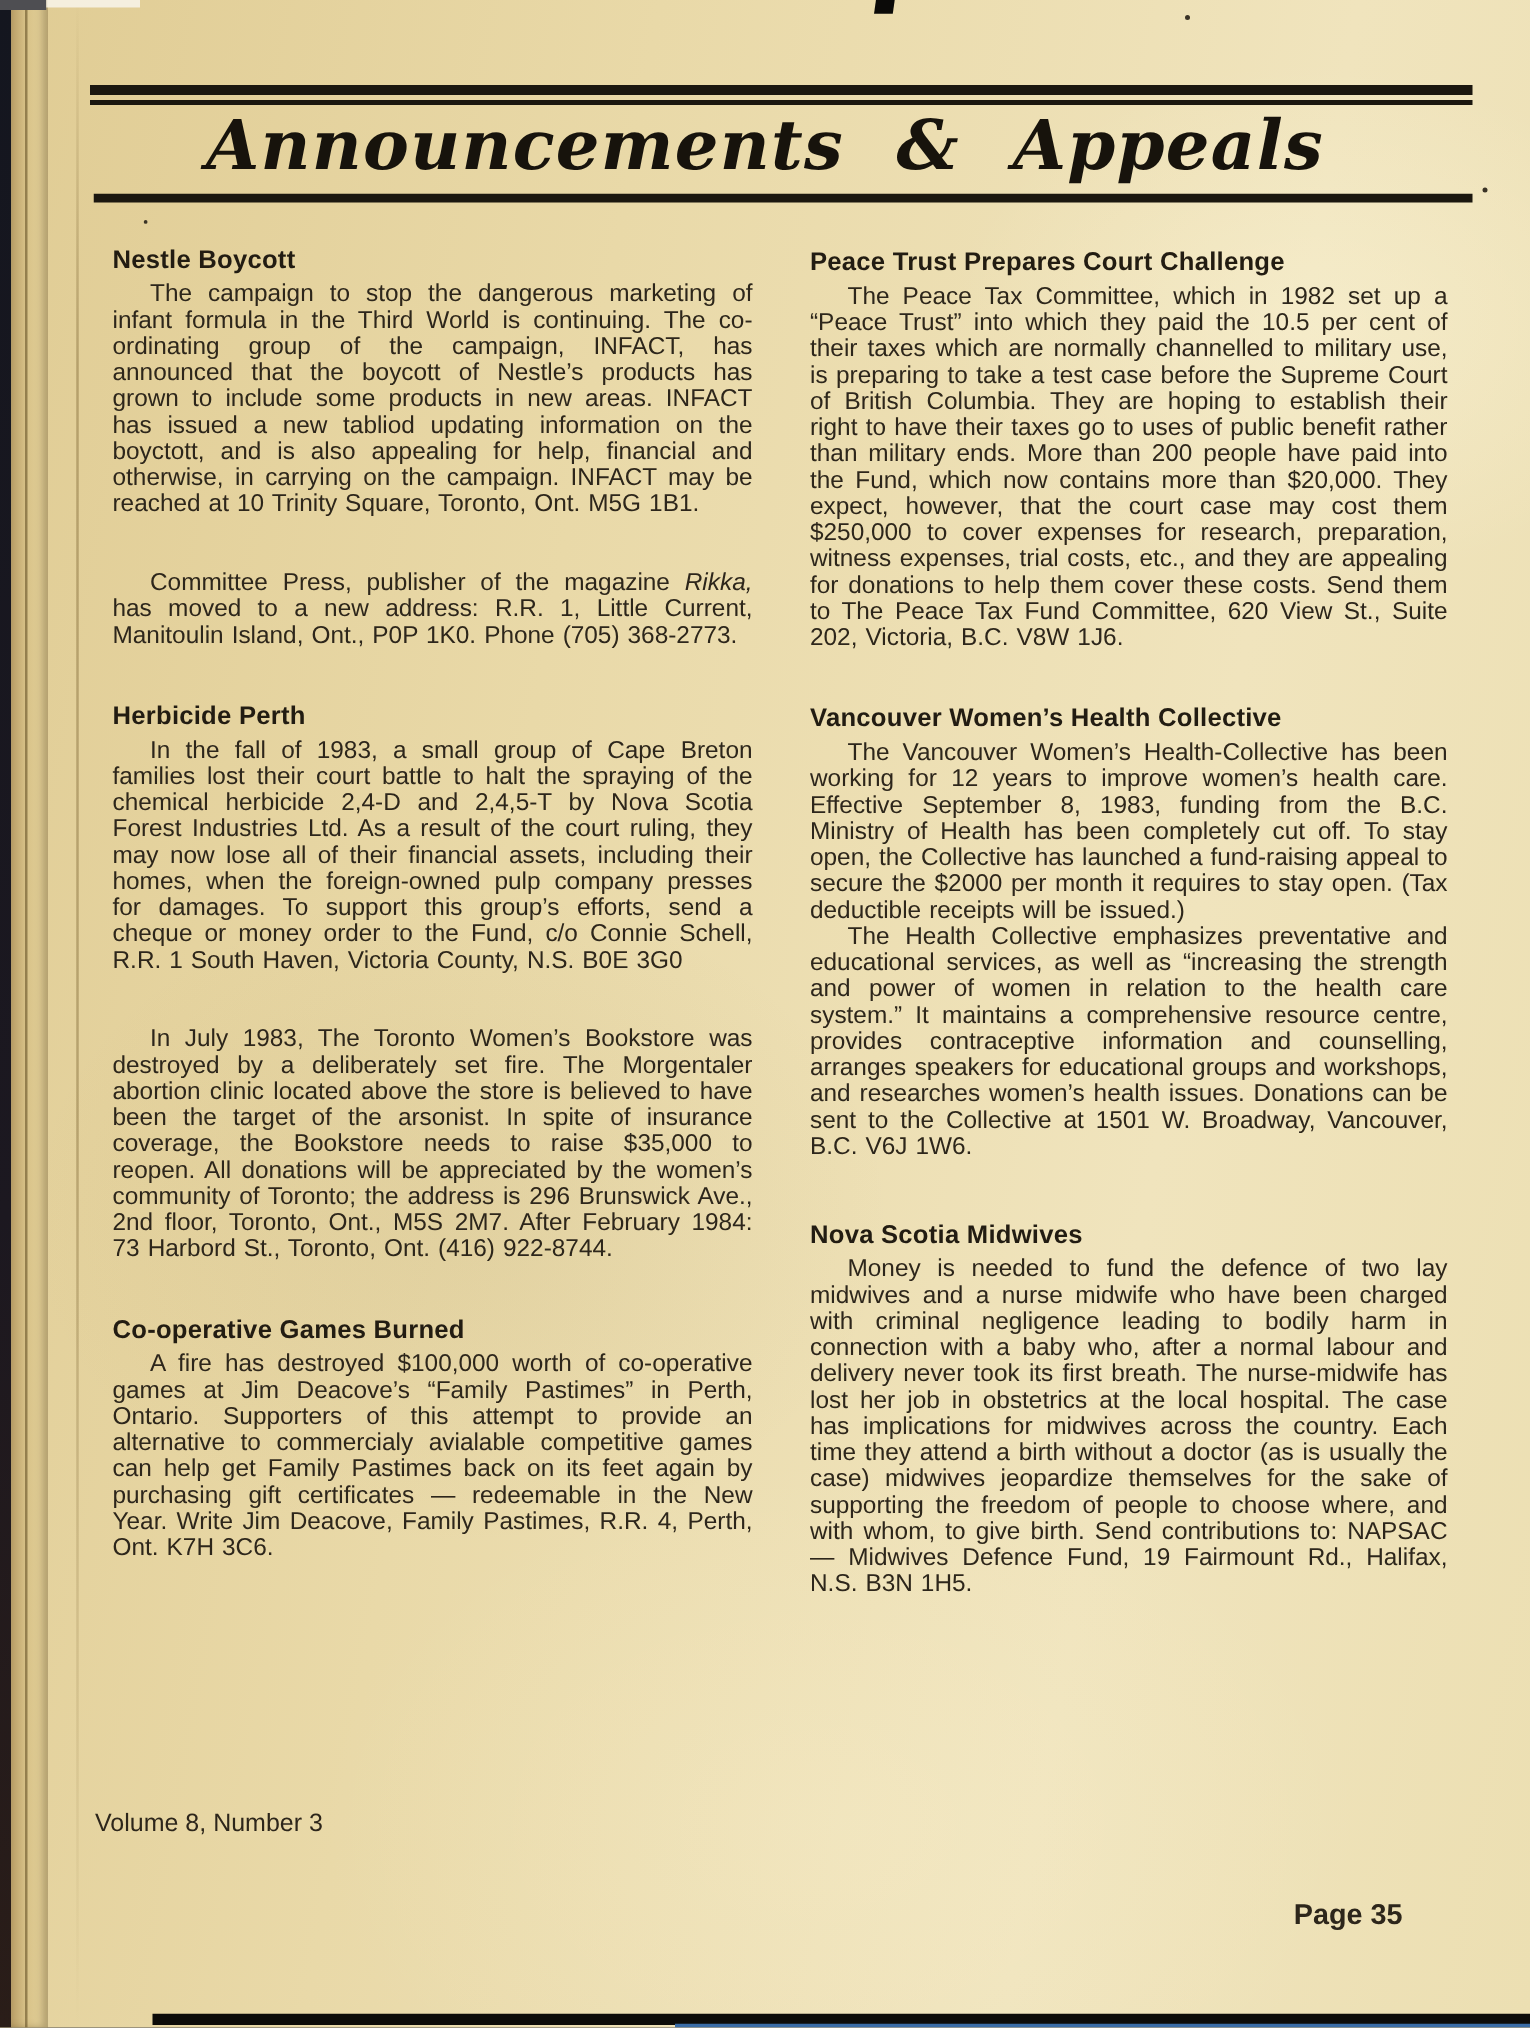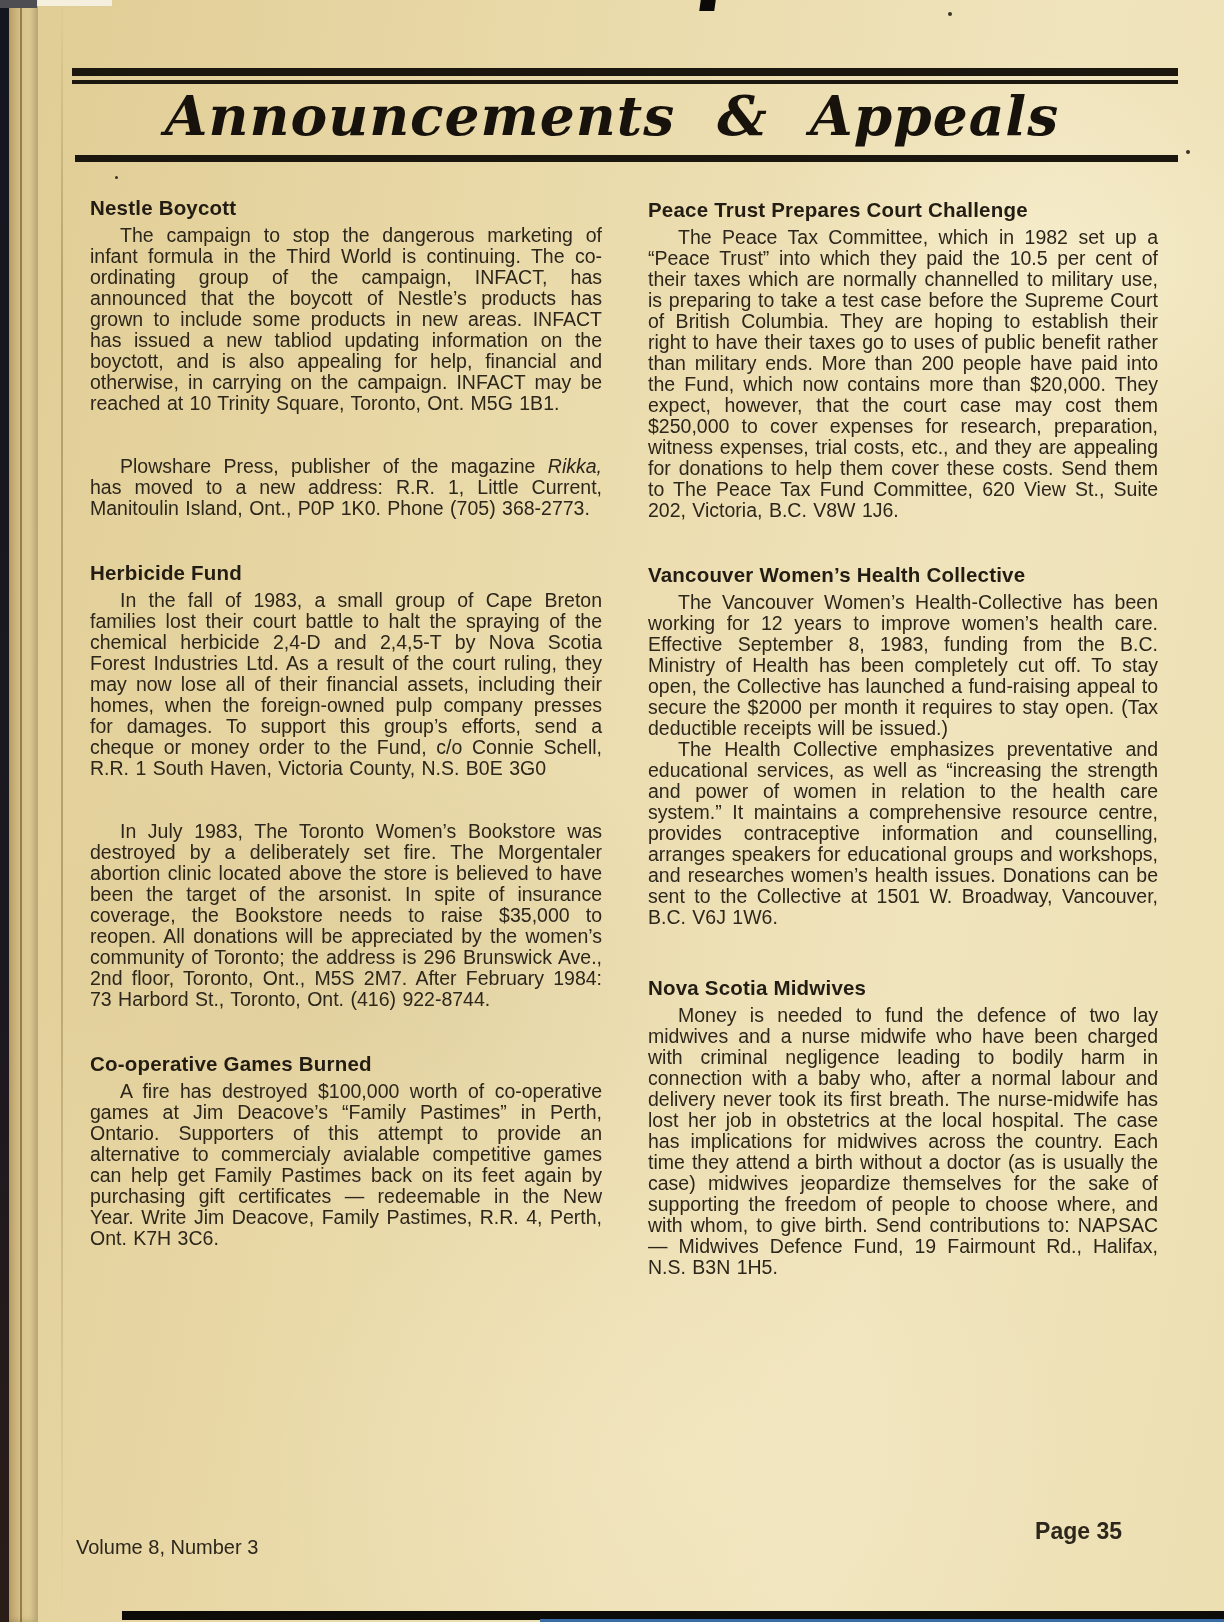--- a/index.html
+++ b/index.html
@@ -44,21 +44,21 @@
   .col-left{left:76px;margin-left:14px;}
   .col-right{left:648px;top:198px;width:510px;}
   .sec{margin:0 0 42px 0;}
   .sec h3{font-size:20.5px;line-height:24px;margin:0 0 5px 0;color:#221c12;letter-spacing:.2px;}
   .sec p{font-size:19.5px;line-height:21px;margin:0;text-indent:30px;word-spacing:1px;}
   .gap-lg{}
   .gap-md{margin-bottom:48px;}
   .sec .ital{font-style:italic;}
 
   
-  .footer-left{position:absolute;left:76px;top:1536px;font-size:20px;}
+  .footer-left{position:absolute;left:76px;top:1448px;font-size:20px;}
   .footer-right{position:absolute;right:102px;top:1518px;font-size:23px;font-weight:bold;}
   .bottom-bar{position:absolute;left:122px;right:0;top:1611px;height:9px;background:#0d0c09;}
   .bottom-blue{position:absolute;left:540px;right:0;top:1619px;height:3px;background:#3a6ca6;}
 </style>
 </head>
 <body>
 
 <div class="page">
 
   <div class="spine"></div>
@@ -76,24 +76,24 @@
   <div class="rule rule-b"></div>
   <h1 class="title">Announcements &amp; Appeals</h1>
   <div class="rule rule-c"></div>
 
   <div class="col col-left">
     <div class="sec">
       <h3>Nestle Boycott</h3>
       <p>The campaign to stop the dangerous marketing of infant formula in the Third World is continuing. The co-ordinating group of the campaign, INFACT, has announced that the boycott of Nestle’s products has grown to include some products in new areas. INFACT has issued a new tabliod updating information on the boyctott, and is also appealing for help, financial and otherwise, in carrying on the campaign. INFACT may be reached at 10 Trinity Square, Toronto, Ont. M5G 1B1.</p>
     </div>
     <div class="sec">
-      <p><span>Plowshare Press, publisher of the magazine </span><span class="ital">Rikka,</span><span> has moved to a new address: R.R. 1, Little Current, Manitoulin Island, Ont., P0P 1K0. Phone (705) 368-2773.</span></p>
+      <p><span>Committee Press, publisher of the magazine </span><span class="ital">Rikka,</span><span> has moved to a new address: R.R. 1, Little Current, Manitoulin Island, Ont., P0P 1K0. Phone (705) 368-2773.</span></p>
     </div>
     <div class="sec">
-      <h3>Herbicide Fund</h3>
+      <h3>Herbicide Perth</h3>
       <p>In the fall of 1983, a small group of Cape Breton families lost their court battle to halt the spraying of the chemical herbicide 2,4-D and 2,4,5-T by Nova Scotia Forest Industries Ltd. As a result of the court ruling, they may now lose all of their financial assets, including their homes, when the foreign-owned pulp company presses for damages. To support this group’s efforts, send a cheque or money order to the Fund, c/o Connie Schell, R.R. 1 South Haven, Victoria County, N.S. B0E 3G0</p>
     </div>
     <div class="sec">
       <p>In July 1983, The Toronto Women’s Bookstore was destroyed by a deliberately set fire. The Morgentaler abortion clinic located above the store is believed to have been the target of the arsonist. In spite of insurance coverage, the Bookstore needs to raise $35,000 to reopen. All donations will be appreciated by the women’s community of Toronto; the address is 296 Brunswick Ave., 2nd floor, Toronto, Ont., M5S 2M7. After February 1984: 73 Harbord St., Toronto, Ont. (416) 922-8744.</p>
     </div>
     <div class="sec">
       <h3>Co-operative Games Burned</h3>
       <p>A fire has destroyed $100,000 worth of co-operative games at Jim Deacove’s “Family Pastimes” in Perth, Ontario. Supporters of this attempt to provide an alternative to commercialy avialable competitive games can help get Family Pastimes back on its feet again by purchasing gift certificates — redeemable in the New Year. Write Jim Deacove, Family Pastimes, R.R. 4, Perth, Ont. K7H 3C6.</p>
     </div>
   </div>

